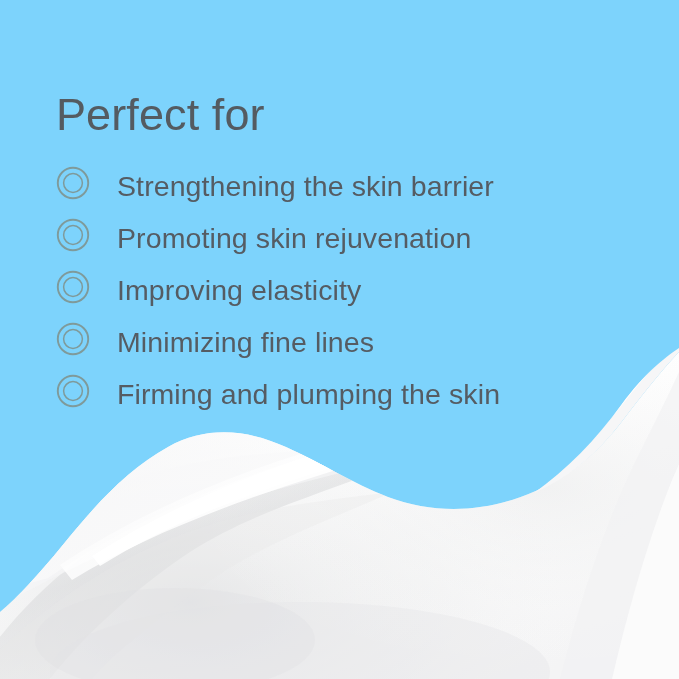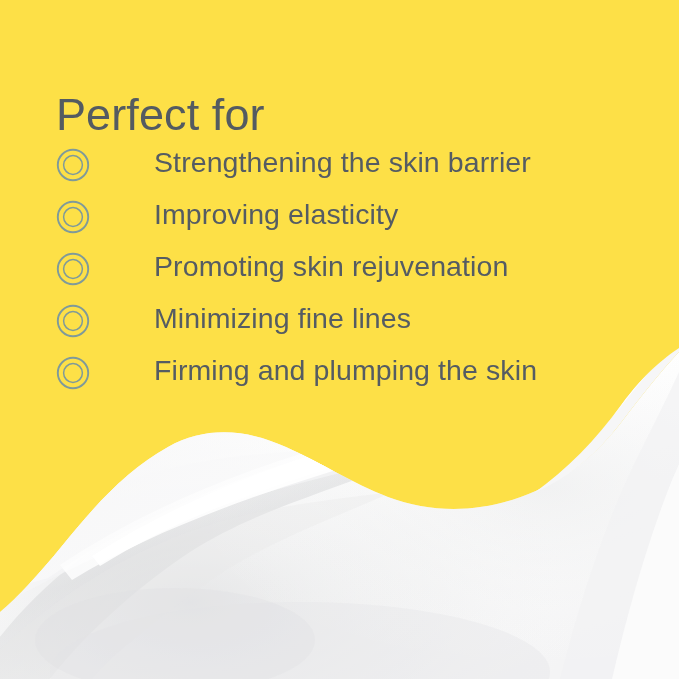--- a/index.html
+++ b/index.html
@@ -56,23 +56,22 @@
     position: absolute;
     left: 56px;
     top: 148px;
     margin: 0;
     padding: 0;
     list-style: none;
   }
 
   .benefit-row {
     display: flex;
-    align-items: flex-start;
+    align-items: flex-end;
     height: 52px;
-    gap: 37px;
   }
 
   .bullet-icon {
     flex: 0 0 auto;
     width: 34px;
     height: 34px;
     display: block;
   }
 
   .benefit-label {
@@ -81,21 +80,21 @@
     font-weight: 300;
     letter-spacing: 0.1px;
     color: #555c63;
     line-height: 1;
     white-space: nowrap;
   }
 </style>
 </head>
 <body>
 
-<div id="canvas" style="background: #fde047;">
+<div id="canvas" style="background: #7dd3fc;">
 
   <svg id="cream-art" viewBox="0 0 679 679" preserveAspectRatio="none">
     <defs>
 
       <linearGradient id="gBody" x1="0.10" y1="0.05" x2="0.72" y2="1.0">
         <stop offset="0%" stop-color="#f2f2f3"></stop>
         <stop offset="18%" stop-color="#fafafa"></stop>
         <stop offset="42%" stop-color="#ffffff"></stop>
         <stop offset="70%" stop-color="#fbfbfb"></stop>
         <stop offset="100%" stop-color="#f4f4f5"></stop>
@@ -229,29 +228,29 @@
           <circle cx="17" cy="17" r="9.4" fill="none" stroke="#7f9a9a" stroke-width="1.5"></circle>
         </svg>
         <span class="benefit-label" style="color: rgb(85, 92, 99);">Strengthening the skin barrier</span>
       </li>
 
       <li class="benefit-row">
         <svg class="bullet-icon" viewBox="0 0 34 34">
           <circle cx="17" cy="17" r="15.2" fill="none" stroke="#7f9a9a" stroke-width="1.9"></circle>
           <circle cx="17" cy="17" r="9.4" fill="none" stroke="#7f9a9a" stroke-width="1.5"></circle>
         </svg>
+        <span class="benefit-label" style="color: rgb(85, 92, 99);">Promoting skin rejuvenation</span>
+      </li>
+
+      <li class="benefit-row">
+        <svg class="bullet-icon" viewBox="0 0 34 34">
+          <circle cx="17" cy="17" r="15.2" fill="none" stroke="#7f9a9a" stroke-width="1.9"></circle>
+          <circle cx="17" cy="17" r="9.4" fill="none" stroke="#7f9a9a" stroke-width="1.5"></circle>
+        </svg>
         <span class="benefit-label" style="color: rgb(85, 92, 99);">Improving elasticity</span>
-      </li>
-
-      <li class="benefit-row">
-        <svg class="bullet-icon" viewBox="0 0 34 34">
-          <circle cx="17" cy="17" r="15.2" fill="none" stroke="#7f9a9a" stroke-width="1.9"></circle>
-          <circle cx="17" cy="17" r="9.4" fill="none" stroke="#7f9a9a" stroke-width="1.5"></circle>
-        </svg>
-        <span class="benefit-label" style="color: rgb(85, 92, 99);">Promoting skin rejuvenation</span>
       </li>
 
       <li class="benefit-row">
         <svg class="bullet-icon" viewBox="0 0 34 34">
           <circle cx="17" cy="17" r="15.2" fill="none" stroke="#7f9a9a" stroke-width="1.9"></circle>
           <circle cx="17" cy="17" r="9.4" fill="none" stroke="#7f9a9a" stroke-width="1.5"></circle>
         </svg>
         <span class="benefit-label" style="color: rgb(85, 92, 99);">Minimizing fine lines</span>
       </li>
 

